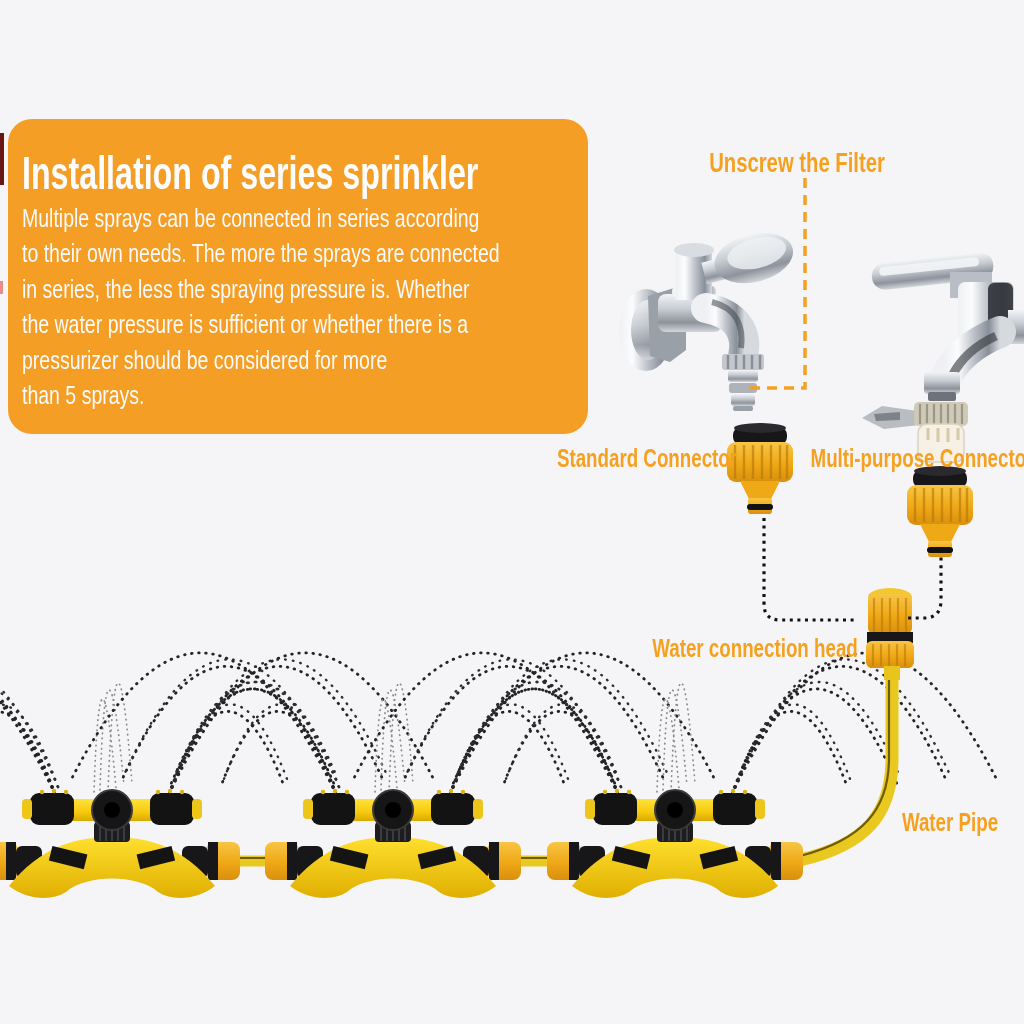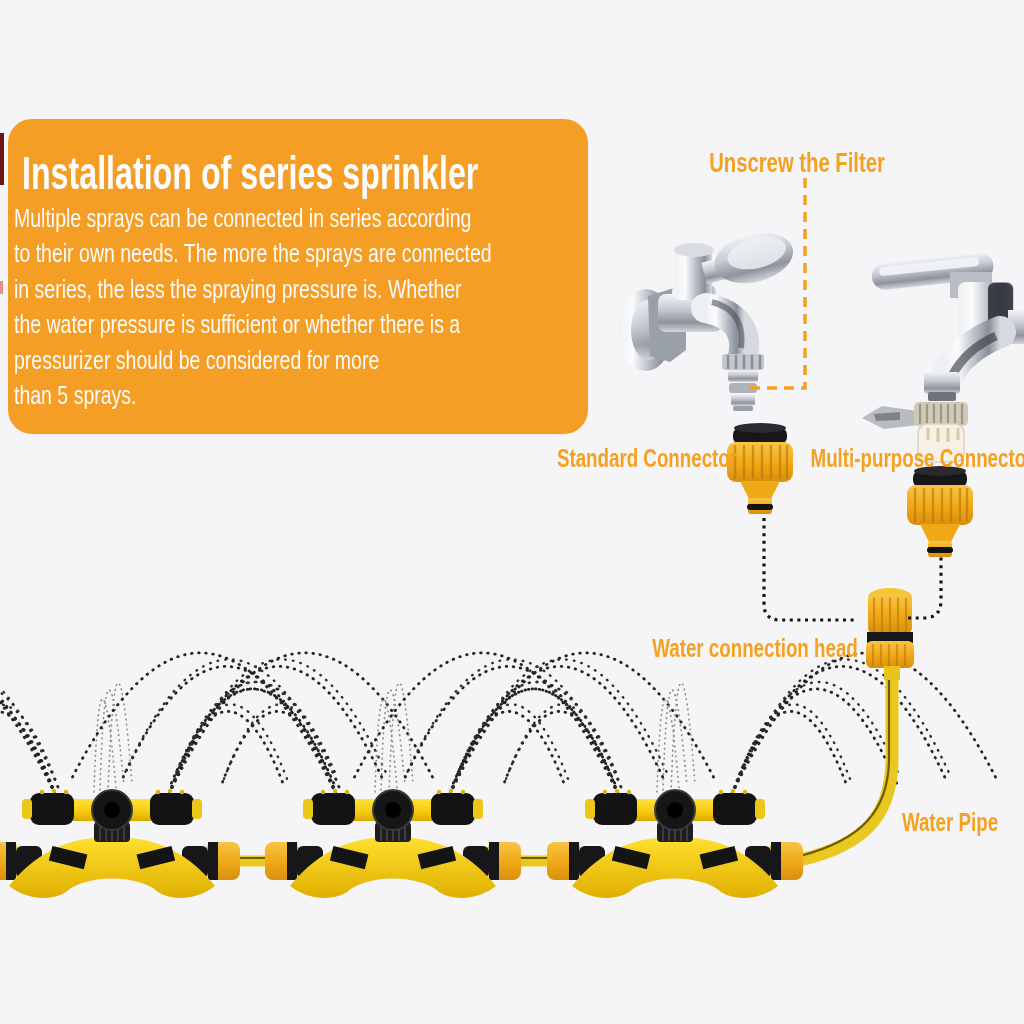--- a/index.html
+++ b/index.html
@@ -13,21 +13,21 @@
   
   .info-panel{
     position:absolute;left:8px;top:119px;width:580px;height:315px;
     background:#F59E25;border-radius:24px;
   }
   .panel-title{
     position:absolute;left:22px;top:146px;
     color:#FDFDFD;font-size:46px;font-weight:bold;white-space:nowrap;
     transform:scaleX(0.70);transform-origin:left top;letter-spacing:0px;
   }
-  .panel-body{position:absolute;left:14px;top:204px;}
+  .panel-body{position:absolute;left:22px;top:204px;}
   .panel-line{
     color:#FAFAFA;font-size:25px;height:35.4px;white-space:nowrap;
     transform:scaleX(0.78);transform-origin:left top;
   }
   
   .lbl{
     position:absolute;color:#F5A11F;font-weight:bold;font-size:25px;
     white-space:nowrap;transform:translateX(-50%) scaleX(0.75);
     transform-origin:center top;
   }

